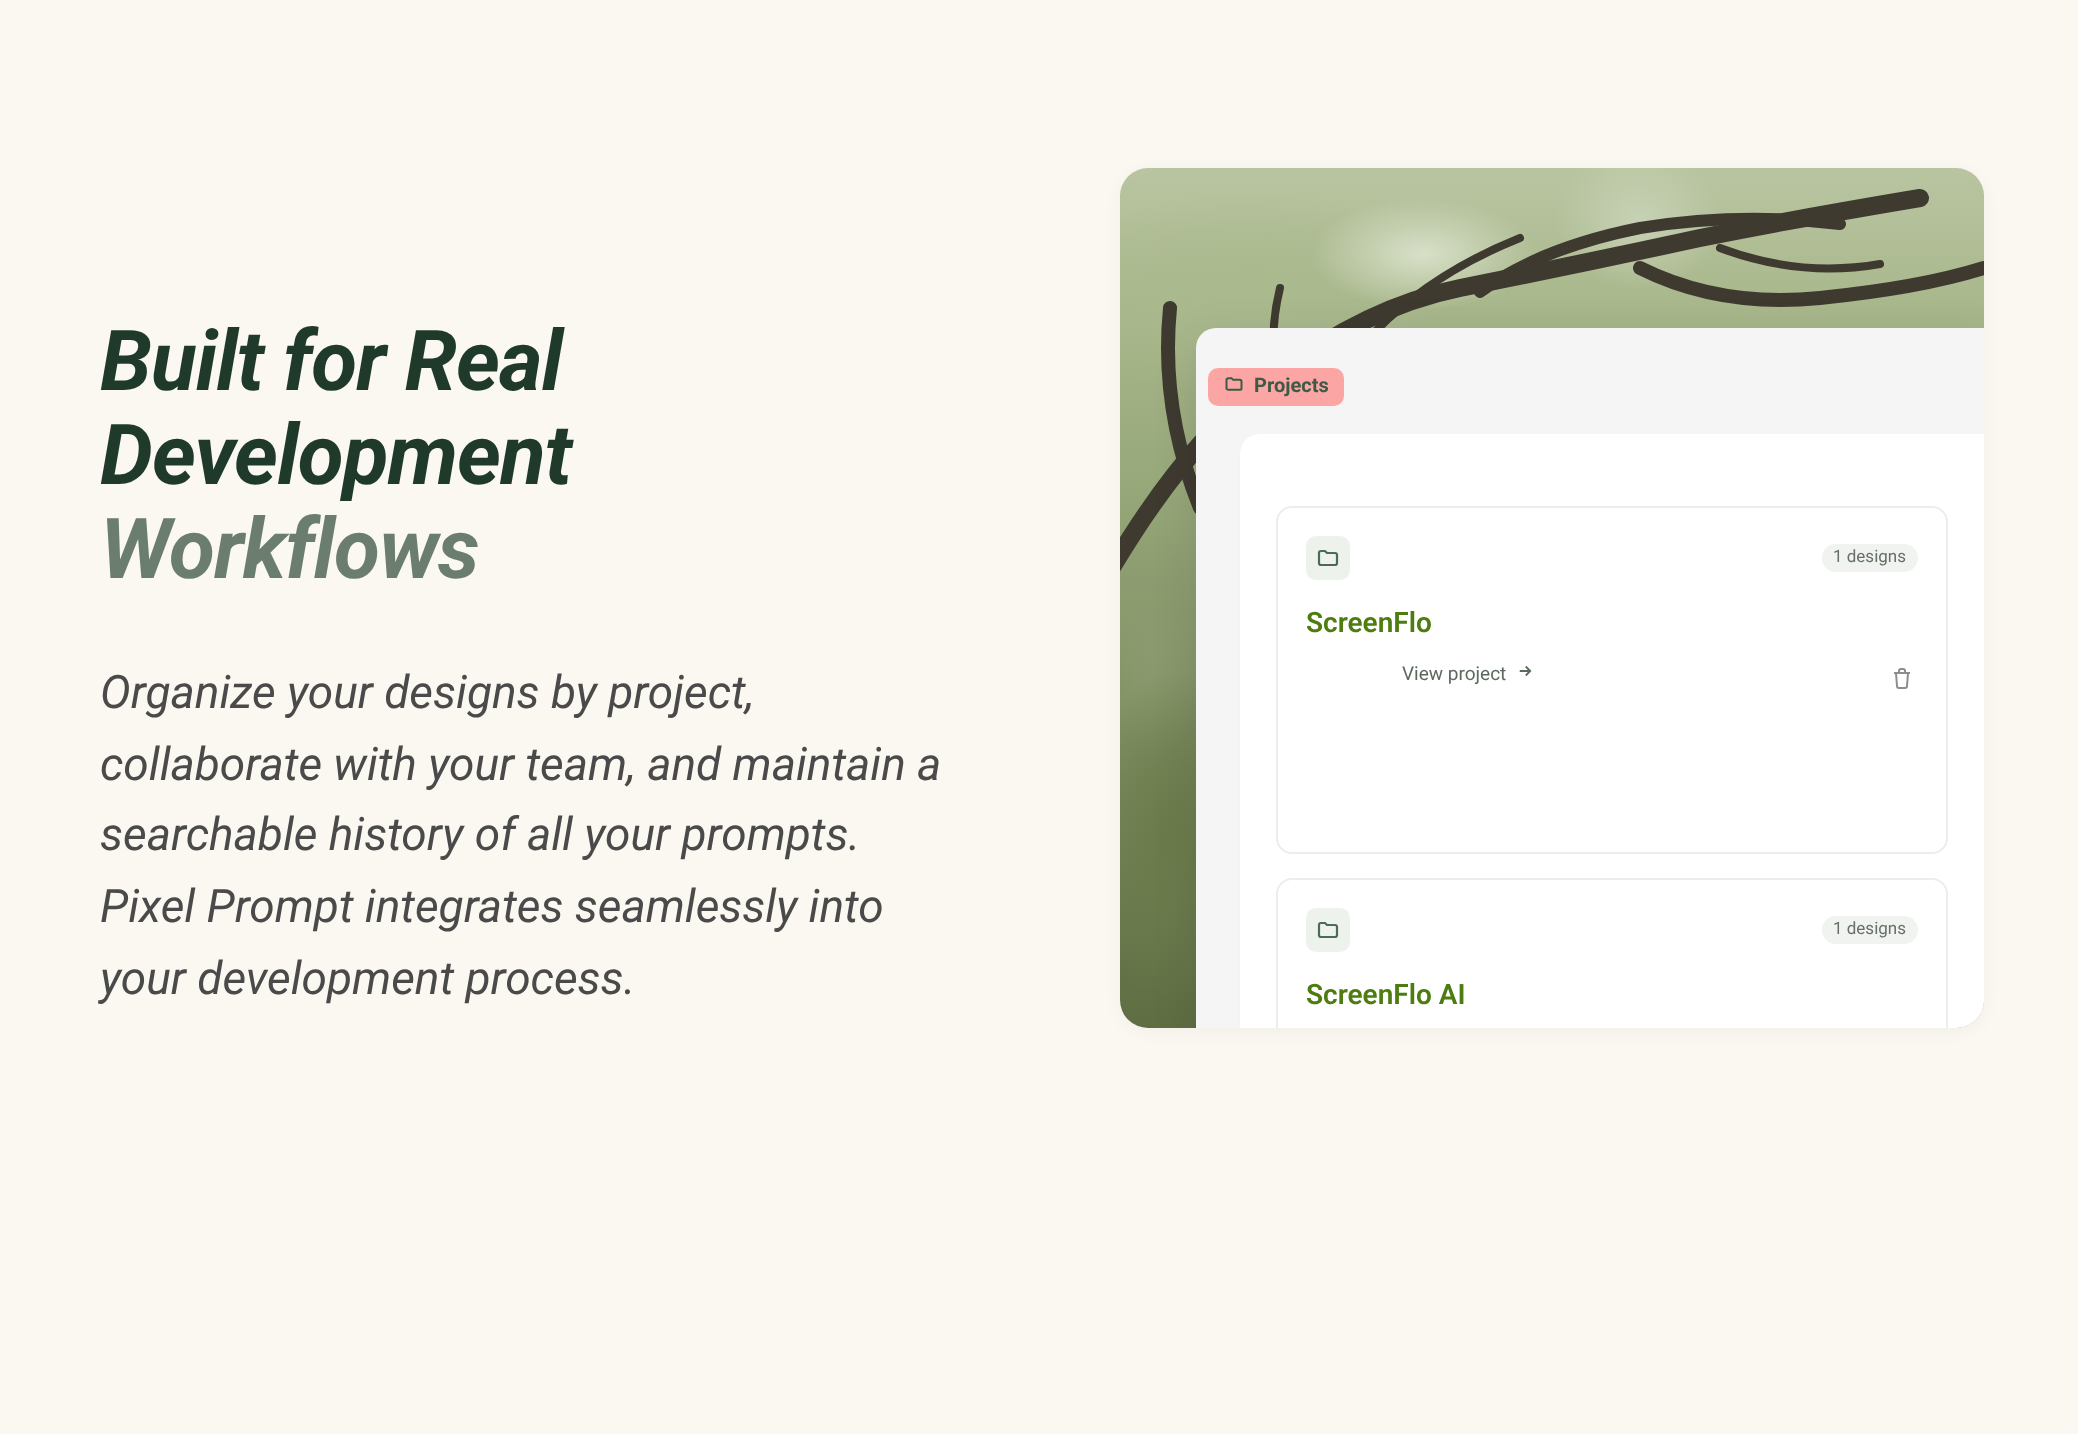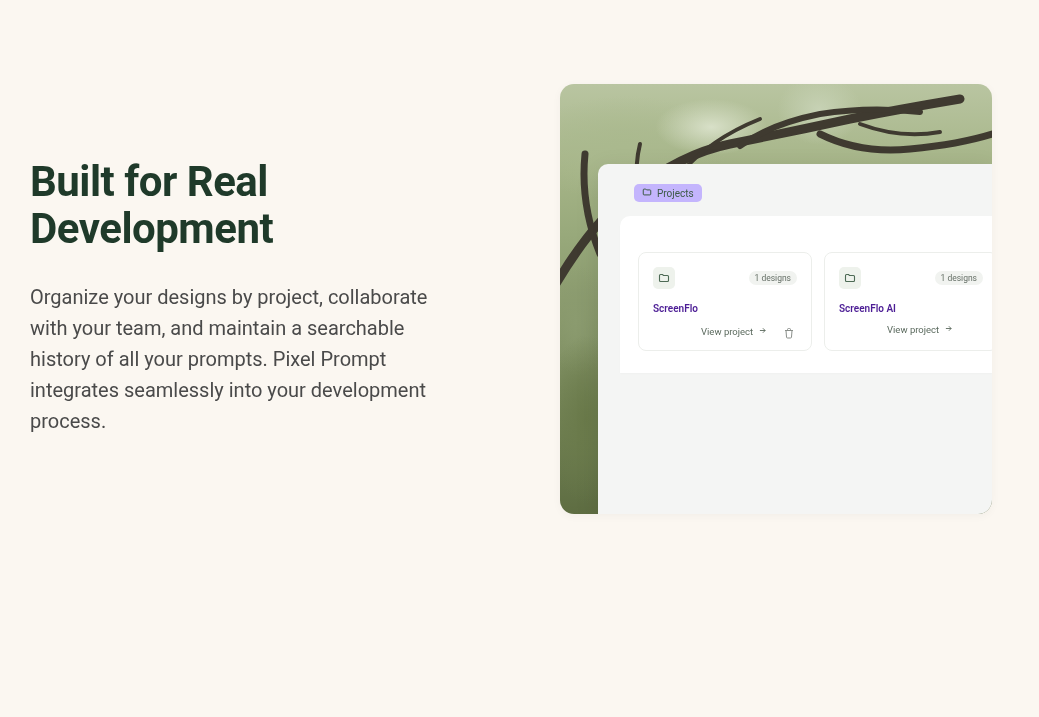--- a/index.html
+++ b/index.html
@@ -8,38 +8,39 @@
     background: #fbf7f1;
     font-family: -apple-system, BlinkMacSystemFont, "Segoe UI", Roboto, "Helvetica Neue", Arial, sans-serif;
     overflow: hidden;
     position: relative;
   }
 
   .page { display: flex; width: 100%; height: 100%; }
 
   .left-col {
     width: 520px;
-    padding: 158px 40px 0 30px;
+    padding: 158px 40px 0 50px;
+    font-style: italic;
   }
 
   h1.heading {
     font-weight: 700;
     font-size: 42px;
     line-height: 1.12;
     letter-spacing: -0.5px;
     color: #1f3a2a;
   }
   h1.heading .accent {
     color: #6b7d6f;
     display: inline;
   }
 
   p.subtext {
     margin-top: 30px;
-    font-size: 20px;
+    font-size: 23px;
     line-height: 1.55;
     color: #4a4a4a;
     max-width: 430px;
   }
 
   .right-col {
     position: absolute;
     left: 560px;
     top: 84px;
     width: 432px;
@@ -78,25 +79,25 @@
     border-top-left-radius: 10px;
     box-shadow: 0 6px 24px rgba(0,0,0,0.10);
     padding: 18px 0 0 0;
     overflow: hidden;
   }
 
   .breadcrumb-chip {
     display: inline-flex;
     align-items: center;
     gap: 5px;
-    margin-left: 36px;
-    background: #c4b5fd;
+    margin-left: 6px;
+    background: #fca5a5;
     color: #3d5a46;
     font-size: 10px;
-    font-weight: 400;
+    font-weight: 700;
     padding: 3px 8px;
     border-radius: 5px;
   }
   .breadcrumb-chip svg { width: 10px; height: 10px; }
 
   .panel {
     margin: 14px 0 0 22px;
     background: #ffffff;
     border-radius: 10px 0 0 0;
     padding: 18px 18px 22px 18px;
@@ -110,20 +111,21 @@
   .panel-sub {
     margin-top: 4px;
     font-size: 10px;
     color: #7a7f7b;
   }
 
   .cards {
     display: flex;
     gap: 12px;
     margin-top: 18px;
+    flex-direction: column;
   }
   .card {
     flex: 0 0 174px;
     border: 1px solid #eceeeb;
     border-radius: 8px;
     background: #fff;
     padding: 14px 14px 12px 14px;
     position: relative;
   }
   .card-head { display: flex; justify-content: space-between; align-items: center; }
@@ -137,23 +139,23 @@
   .folder-tile svg { width: 12px; height: 12px; }
   .designs-chip {
     background: #f1f3f0;
     color: #667067;
     font-size: 8.5px;
     padding: 2px 6px;
     border-radius: 10px;
   }
   .card-title {
     margin-top: 14px;
-    font-size: 10px;
+    font-size: 14px;
     font-weight: 600;
-    color: #4c1d95;
+    color: #4d7c0f;
   }
   .card-footer {
     margin-top: 10px;
     display: flex;
     justify-content: space-between;
     align-items: center;
   }
   .view-project {
     display: inline-flex;
     align-items: center;
@@ -172,20 +174,21 @@
   .trash-btn svg { width: 12px; height: 12px; }
 </style>
 </head>
 <body>
 
 <div class="page">
   <div class="left-col">
     <h1 class="heading">
       <span>Built for Real</span><br>
       <span>Development</span><br>
+      <span class="accent">Workflows</span>
     </h1>
     <p class="subtext">Organize your designs by project, collaborate with your team, and maintain a searchable history of all your prompts. Pixel Prompt integrates seamlessly into your development process.</p>
   </div>
 
   <div class="right-col">
     <div class="tree-bg"></div>
     <svg class="branches" viewBox="0 0 432 215" preserveAspectRatio="xMidYMin slice">
       <g fill="none" stroke="#3f3a30" stroke-linecap="round">
         <path d="M-10 210 Q 30 140 70 110 Q 120 70 170 60 Q 230 48 290 35 Q 340 25 400 15" stroke-width="9"></path>
         <path d="M60 115 Q 100 95 150 100 Q 200 106 250 88" stroke-width="6"></path>

